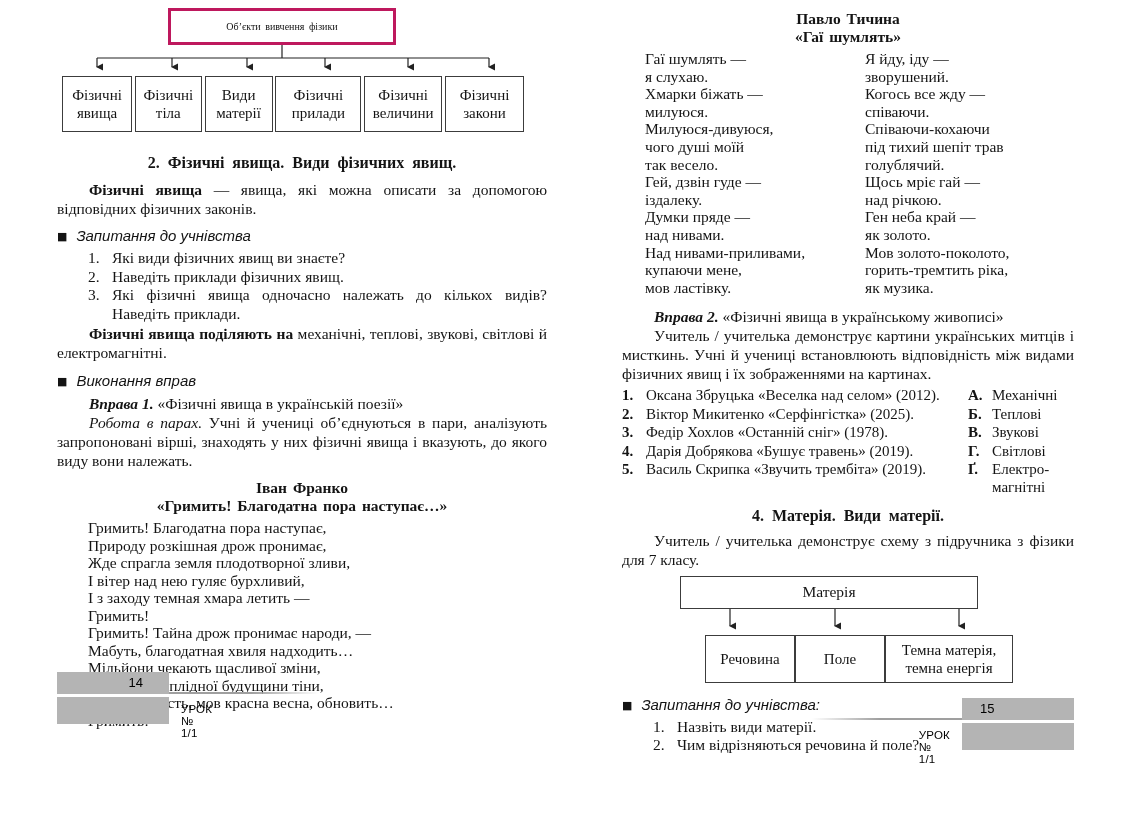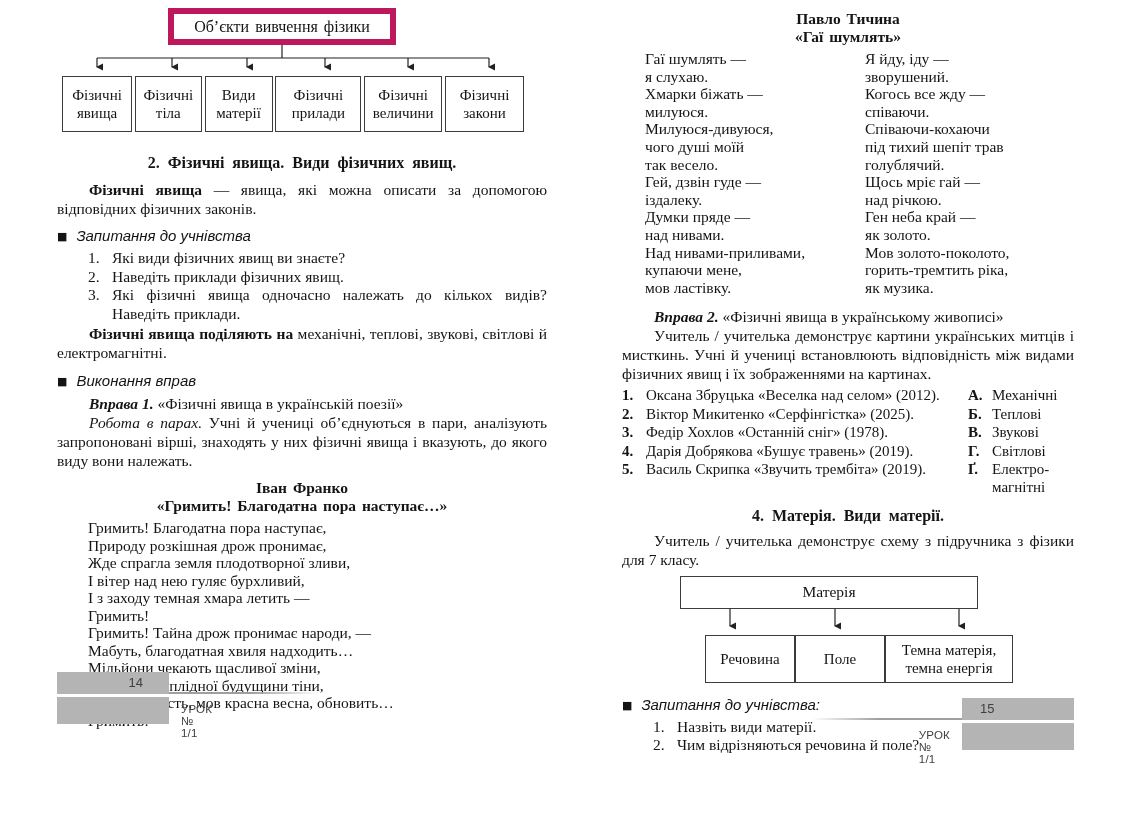--- a/index.html
+++ b/index.html
@@ -32,23 +32,23 @@
   .poem-head { margin:0; text-align:center; font-weight:bold; font-size:15.5px;
                line-height:18px; word-spacing:2px; }
   .poem-left { padding-left:31px; }
   .poem-left .poem-line { line-height:17.5px; }
   .poem-cols { display:flex; padding-left:23px; }
   .pcol-1 { width:220px; flex:0 0 220px; }
   .pcol-2 { flex:1; }
   .poem-cols .poem-line { line-height:17.6px; }
 
   
-  .fc-root { margin-left:111px; width:228px; height:37px; border:6px solid #be185d;
+  .fc-root { margin-left:111px; width:228px; height:37px; border:3px solid #be185d;
              display:flex; align-items:center; justify-content:center;
-             font-size:16px; word-spacing:2px; }
+             font-size:10px; word-spacing:2px; }
   .fc-svg, .mc-svg { display:block; }
   .fc-row { display:flex; justify-content:space-between; width:462px; margin-left:5px; }
   .fc-box { height:56px; border:1px solid #3c3c3c; display:flex; align-items:center;
             justify-content:center; text-align:center; font-size:15px; line-height:18px;
             padding:2px; }
   .fc-b1 { width:70px; } .fc-b2 { width:67px; } .fc-b3 { width:68px; }
   .fc-b4 { width:86px; } .fc-b5 { width:78px; } .fc-b6 { width:79px; }
 
   
   .mc-root { margin-left:58px; width:298px; height:33px; border:1px solid #3c3c3c;
@@ -62,21 +62,21 @@
   
   .match-list { margin-top:3px; }
   .match-row { display:flex; line-height:18.4px; font-size:15px; }
   .m-num   { width:24px;  flex:0 0 24px; font-weight:bold; }
   .m-text  { flex:1; }
   .m-letter{ width:24px;  flex:0 0 24px; font-weight:bold; }
   .m-type  { width:82px;  flex:0 0 82px; }
 
   
   .footer { position:absolute; bottom:5px; width:300px; height:52px;
-            font-family:"Liberation Sans", sans-serif; color:#404040; }
+            font-family:"Liberation Sans", sans-serif; color:#000000; }
   .footer-left  { left:0; }
   .footer-right { right:0; }
   .f-bar { background:#b4b4b4; width:112px; height:22px; line-height:22px;
            font-size:13px; }
   .footer-left  .f-bar { text-align:right; padding-right:26px; }
   .footer-right .f-bar { text-align:left;  padding-left:18px; margin-left:188px; }
   .f-line { height:2px; width:150px; margin-top:-2px; }
   .footer-left  .f-line { margin-left:112px;
       background:linear-gradient(to right,#9f9f9f 55%,rgba(159,159,159,0)); }
   .footer-right .f-line { margin-left:38px;

